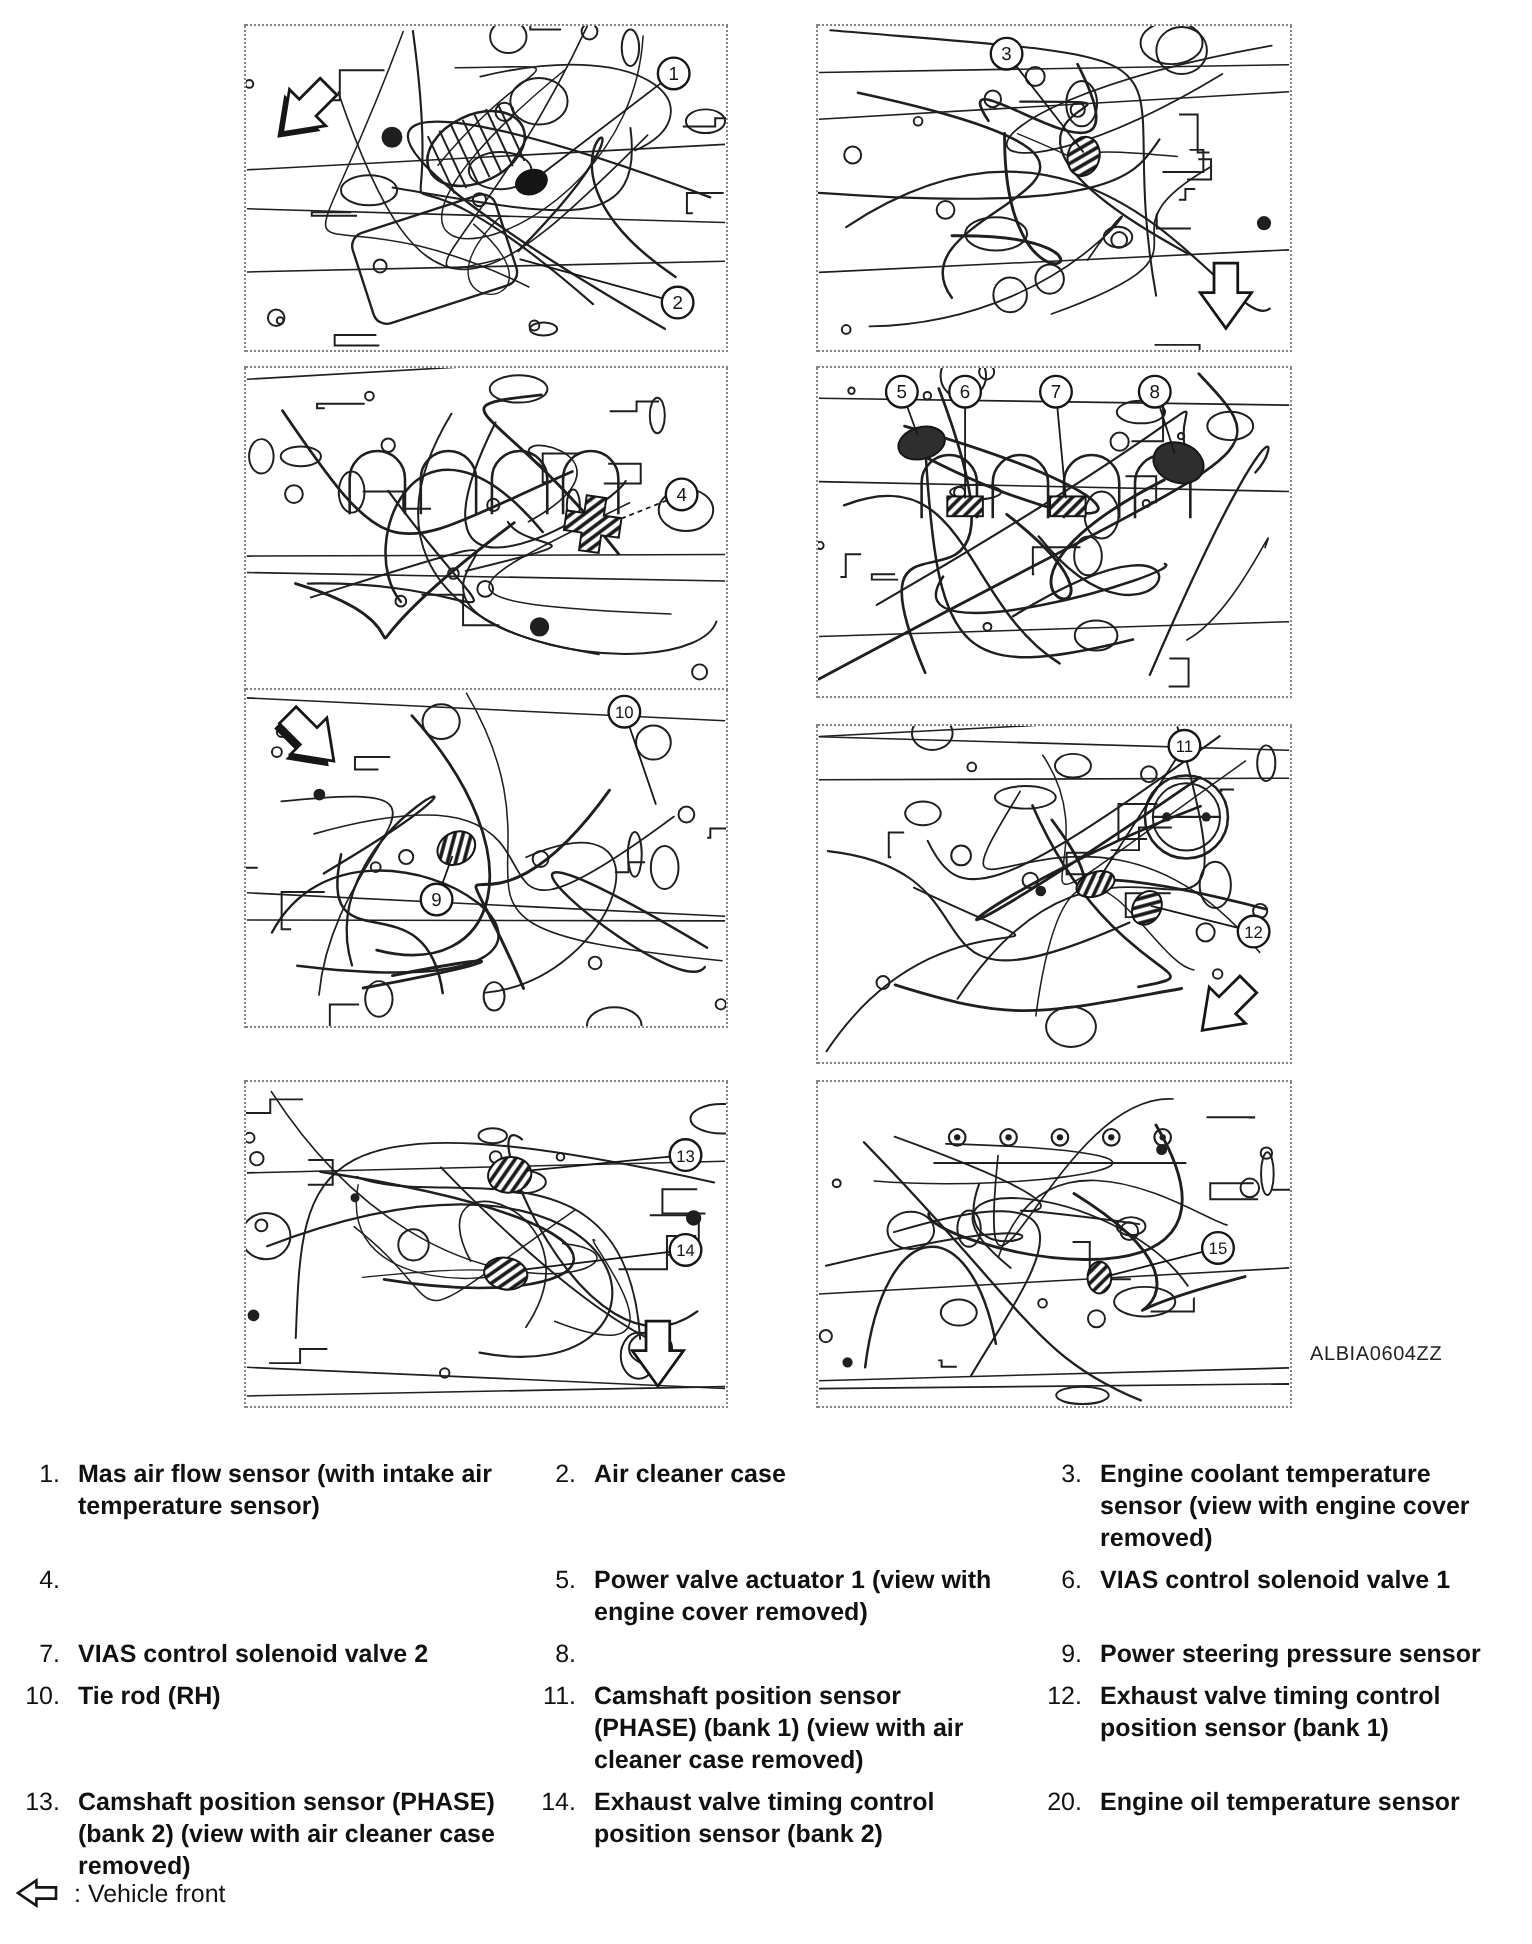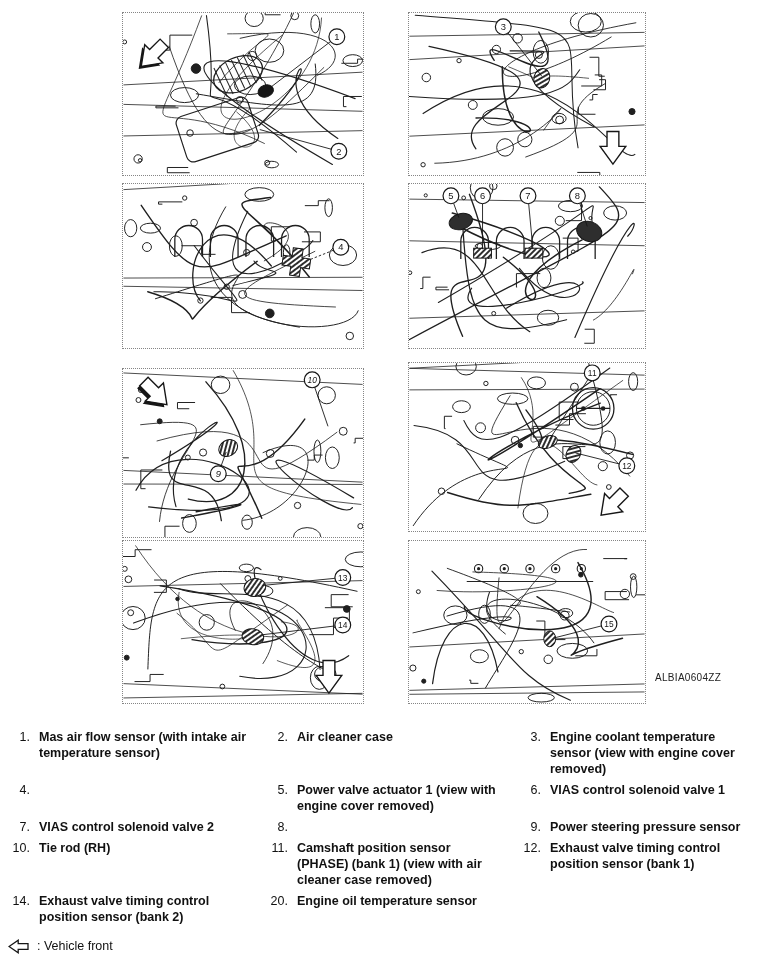--- a/index.html
+++ b/index.html
@@ -15,21 +15,21 @@
   }
   #legend{
     position:absolute;left:0;top:729px;width:766px;box-sizing:border-box;
     display:grid;grid-template-columns:258px 253px 1fr;row-gap:5px;
     padding:0 4px 0 8px;font-size:12.5px;line-height:1.28;
   }
   .li{display:flex;align-items:flex-start;}
   .li .num{flex:0 0 22px;width:22px;text-align:right;margin-right:9px;}
   .li .txt{flex:1;padding-right:16px;font-weight:bold;}
   #front-note{
-    position:absolute;left:8px;top:939px;display:flex;gap:8px;
+    position:absolute;left:8px;top:939px;display:flex;align-items:center;gap:8px;
     font-size:12.5px;
   }
 </style>
 </head>
 <body>
 
 <div id="figure">
     <div class="panel" style="left: 122px; top: 12px; width: 242px; height: 164px;">
       <svg viewBox="0 0 242 164">
         <defs>
@@ -298,21 +298,21 @@
           <circle cx="120" cy="12" r="8" fill="#ffffff" stroke="#161616" stroke-width="1.2"></circle>
           <text x="120" y="12" dy="3.3" text-anchor="middle" fill="#161616" font-size="9.5" font-family="&quot;Liberation Sans&quot;, sans-serif">7</text>
         </g>
         <g>
           <line x1="172.5" y1="19.6" x2="180" y2="43" stroke="#161616" stroke-width="0.9"></line>
           <circle cx="170" cy="12" r="8" fill="#ffffff" stroke="#161616" stroke-width="1.2"></circle>
           <text x="170" y="12" dy="3.3" text-anchor="middle" fill="#161616" font-size="9.5" font-family="&quot;Liberation Sans&quot;, sans-serif">8</text>
         </g>
       </svg>
     </div>
-    <div class="panel" style="left: 122px; top: 368px; width: 242px; height: 170px; font-style: italic;">
+    <div class="panel" style="left: 122px; top: 344px; width: 242px; height: 170px;">
       <svg viewBox="0 0 242 170">
         <defs>
           <pattern id="h-e" width="4" height="4" patternUnits="userSpaceOnUse" patternTransform="rotate(45)">
             <rect width="4" height="4" fill="#ffffff"></rect>
             <line x1="1" y1="0" x2="1" y2="4" stroke="#161616" stroke-width="1.8"></line>
           </pattern>
         </defs>
         <path d="M 17.4 56.4 C 127.7 44.5, 43.8 75.5, 36.5 154.3" stroke="#1f1f1f" fill="none" stroke-width="0.87" stroke-linecap="round"></path>
         <path d="M 38.9 92.8 C 168.2 16.2, 30.1 63.9, 53.2 139.3" stroke="#1f1f1f" fill="none" stroke-width="1.17" stroke-linecap="round"></path>
         <path d="M 34.0 72.8 C 195.3 27.5, 82.6 163.3, 216.1 64.0" stroke="#1f1f1f" fill="none" stroke-width="0.83" stroke-linecap="round"></path>
@@ -617,20 +617,24 @@
     </div>
     <div class="li">
       <span class="num">11.</span>
       <span class="txt">Camshaft position sensor (PHASE) (bank 1) (view with air cleaner case removed)</span>
     </div>
     <div class="li">
       <span class="num">12.</span>
       <span class="txt">Exhaust valve timing control position sensor (bank 1)</span>
     </div>
     <div class="li">
+      <span class="num">13.</span>
+      <span class="txt">Camshaft position sensor (PHASE) (bank 2) (view with air cleaner case removed)</span>
+    </div>
+    <div class="li">
       <span class="num">14.</span>
       <span class="txt">Exhaust valve timing control position sensor (bank 2)</span>
     </div>
     <div class="li">
       <span class="num">20.</span>
       <span class="txt">Engine oil temperature sensor</span>
     </div>
   </div>
 
 <div id="front-note">

